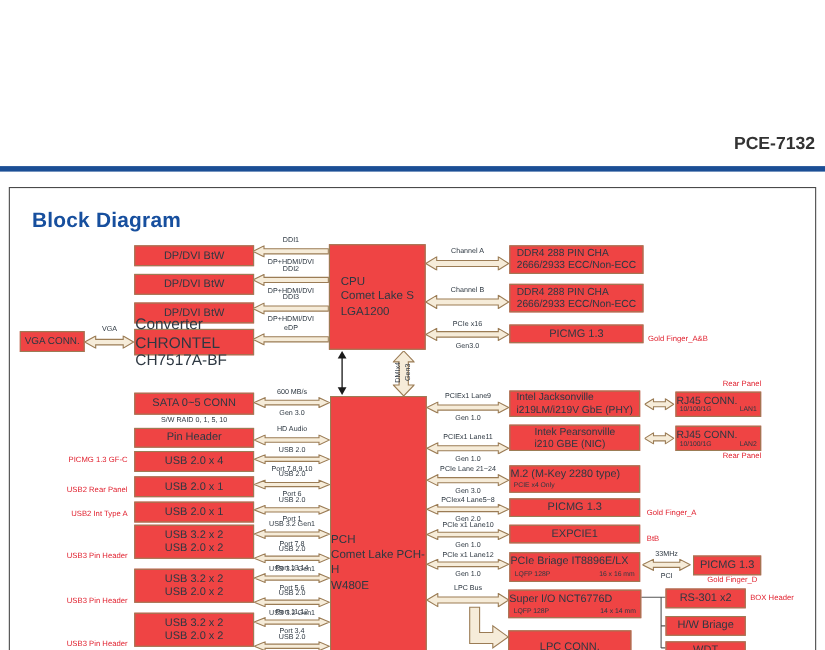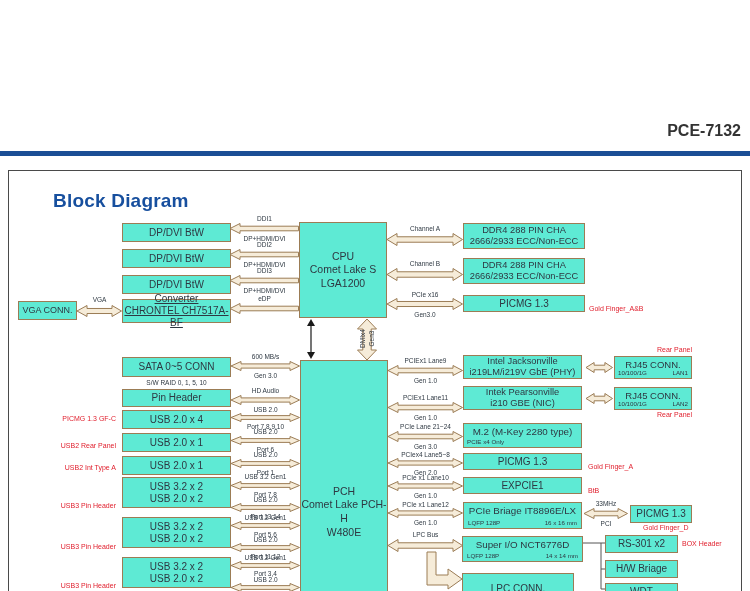--- a/index.html
+++ b/index.html
@@ -1,26 +1,26 @@
 <!DOCTYPE html>
 <html><head>
 <meta charset="utf-8">
 <style>
   html,body{margin:0;padding:0;background:#fff;}
   .page{position:relative;width:750px;height:591px;overflow:hidden;background:#fff;
         font-family:"Liberation Sans",sans-serif;color:#2e3842;}
   .model{position:absolute;top:122px;right:9px;font-size:16px;font-weight:bold;color:#333;}
   .rule{position:absolute;left:0;top:151px;width:750px;height:5px;background:#1b4e95;}
   .frame{position:absolute;left:8px;top:170px;width:732px;height:440px;border:1px solid #4a4a4a;}
-  .dtitle{position:absolute;left:29px;top:190px;font-size:19px;font-weight:bold;color:#174f9e;letter-spacing:.2px;margin-left:24px;}
-  .box{position:absolute;background:#5eead4;border:1px solid #9b7c55;box-sizing:border-box;
-       display:flex;align-items:center;justify-content:center;text-align:center;
+  .dtitle{position:absolute;left:29px;top:190px;font-size:19px;font-weight:bold;color:#174f9e;letter-spacing:.2px;}
+  .box{position:absolute;background:#ef4444;border:1px solid #9b7c55;box-sizing:border-box;
+       display:flex;align-items:center;justify-content:center;text-align:left;
        white-space:pre-line;font-size:10px;line-height:1.2;color:#2e3842;}
   .f9{font-size:9.3px;line-height:1.15;}
-  .f85{font-size:10px;line-height:1.2;text-decoration:underline;}
+  .f85{font-size:14px;line-height:1.2;}
   .f10{font-size:10.5px;line-height:1.3;}
   .topalign{align-items:flex-start;padding-top:2px;font-size:9.8px;}
   .ssub{position:absolute;font-size:6.2px;line-height:1;color:#2e3842;}
   .blbl{position:absolute;font-size:6.5px;line-height:1.1;text-align:center;color:#2e3842;}
   .red{position:absolute;font-size:7px;line-height:1.1;color:#e01d2b;white-space:nowrap;}
   .tag{text-align:right;}
   .vlabel{position:absolute;font-size:6.5px;text-align:center;transform:rotate(-90deg);color:#2e3842;}
   .arrow{position:absolute;}
   .arrow svg{display:block;position:absolute;left:0;top:0;}
   .overlay{position:absolute;left:0;top:0;pointer-events:none;}

